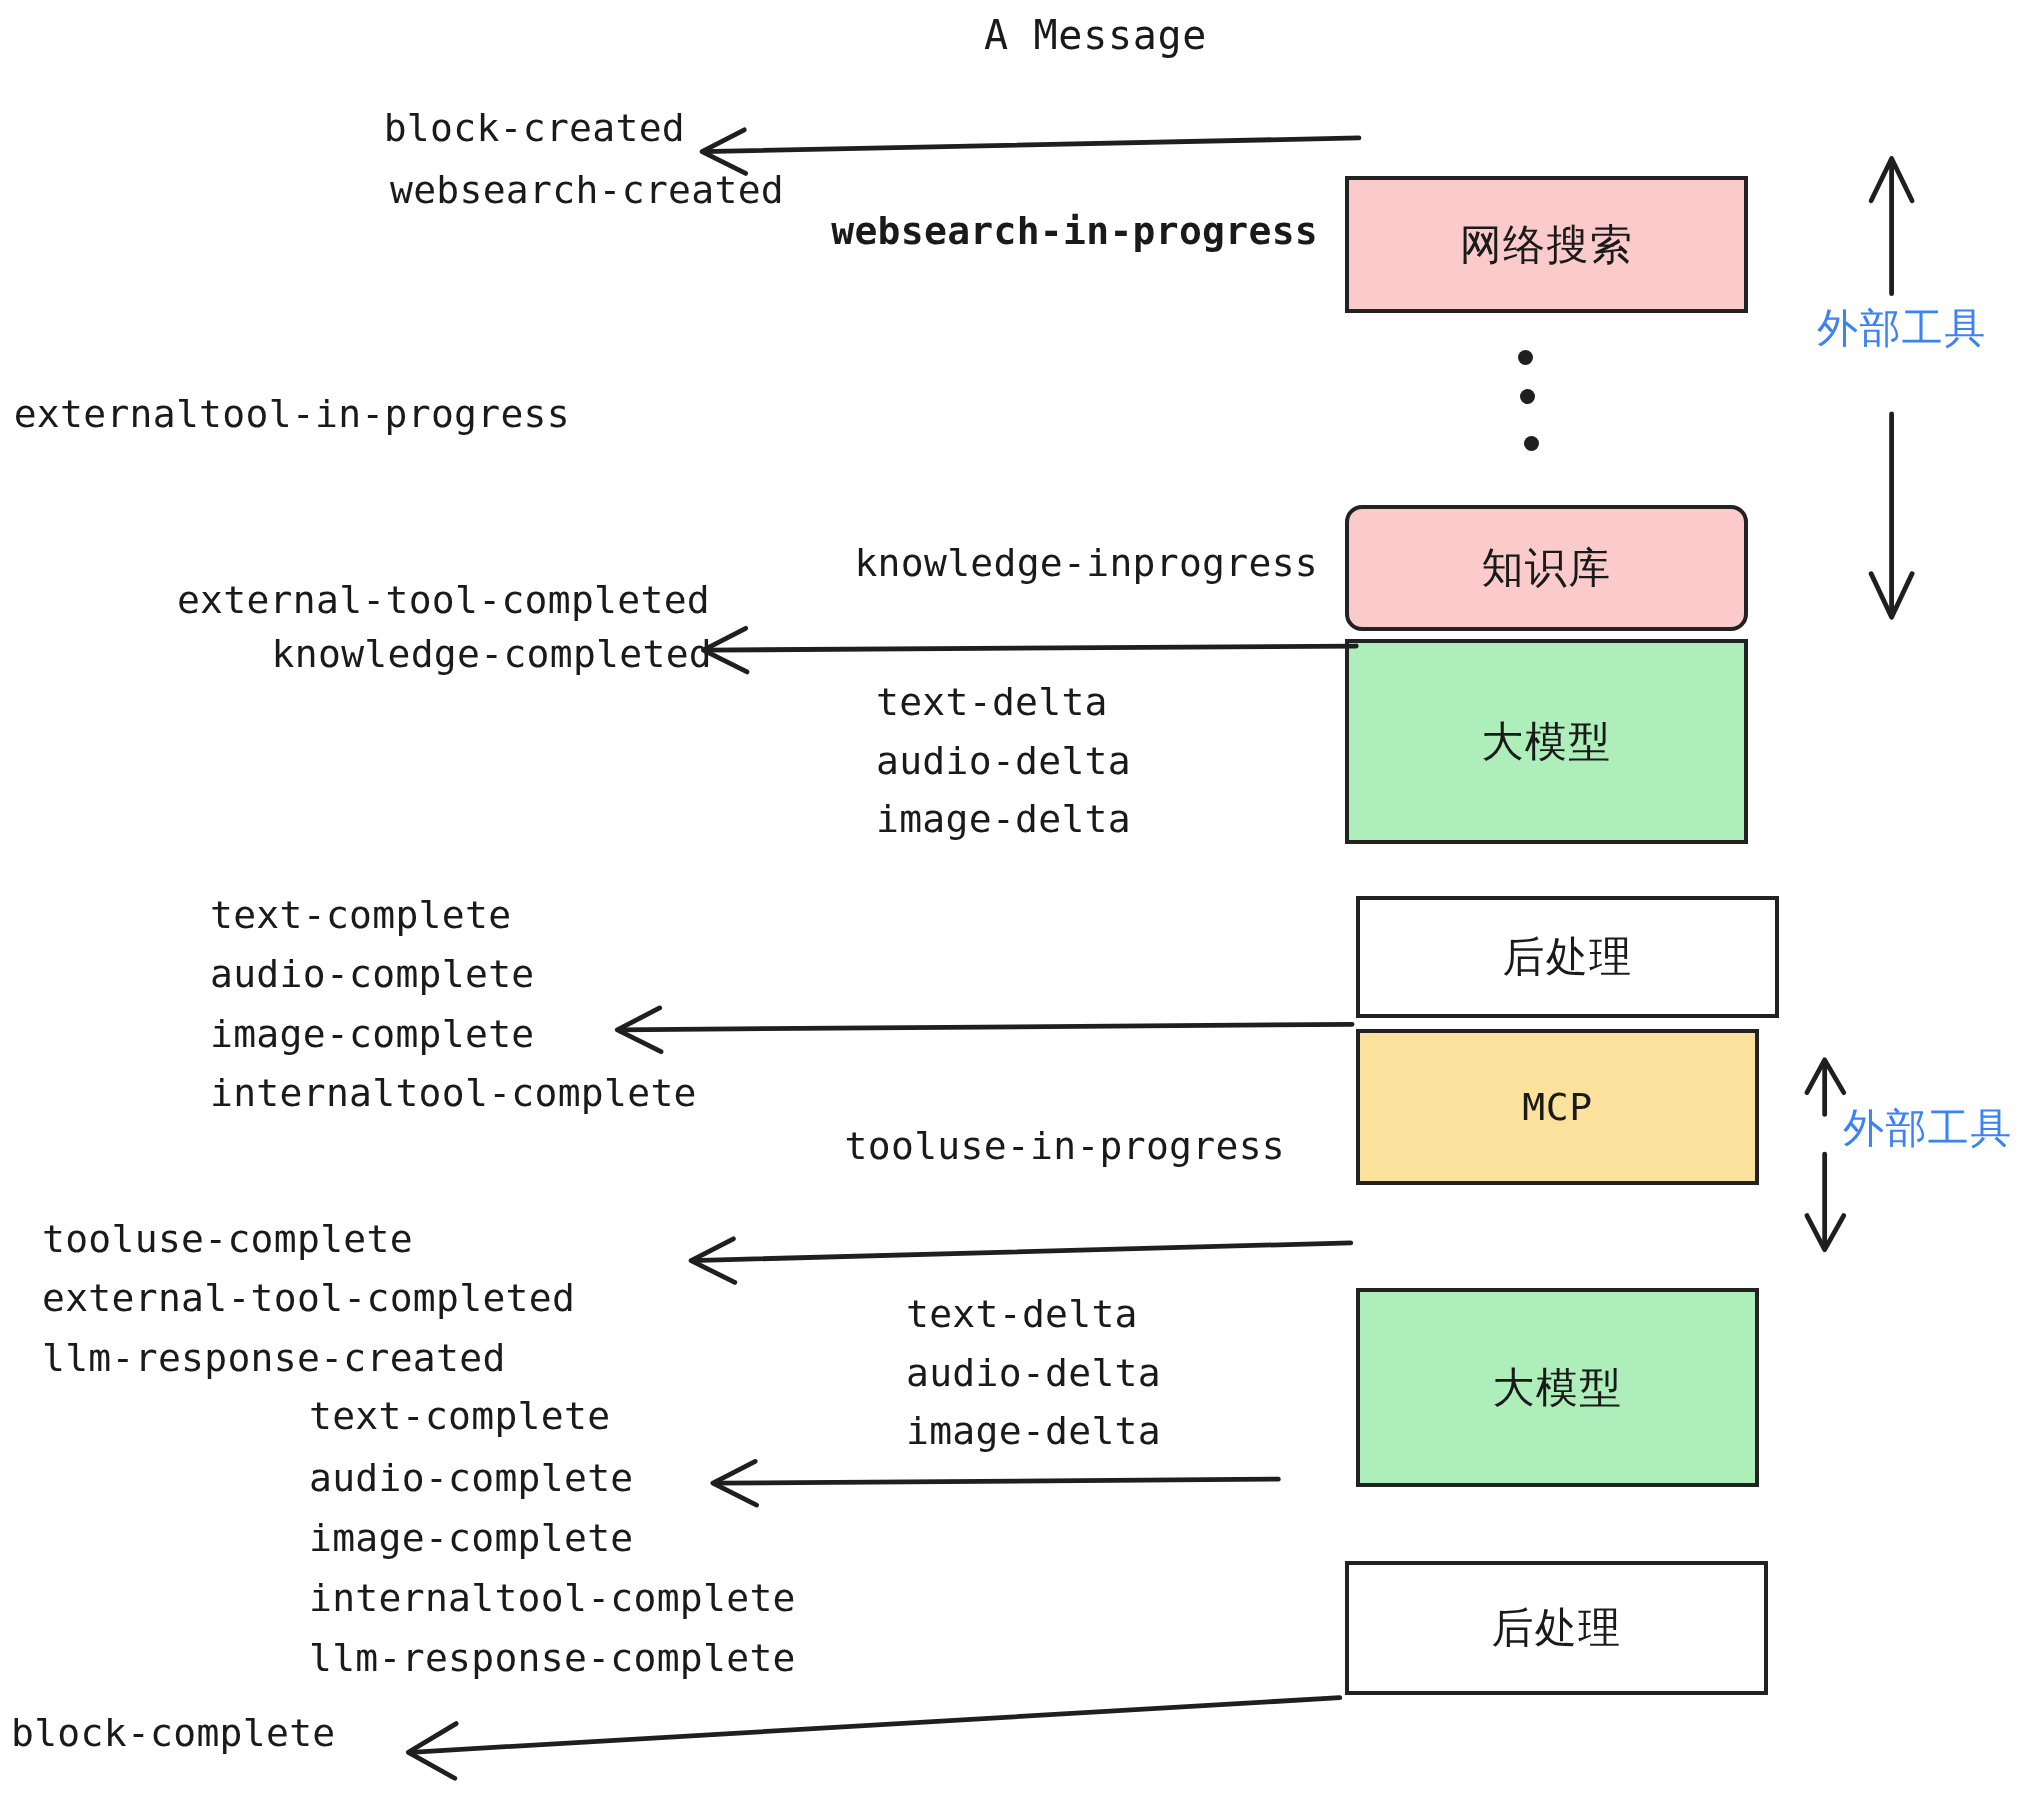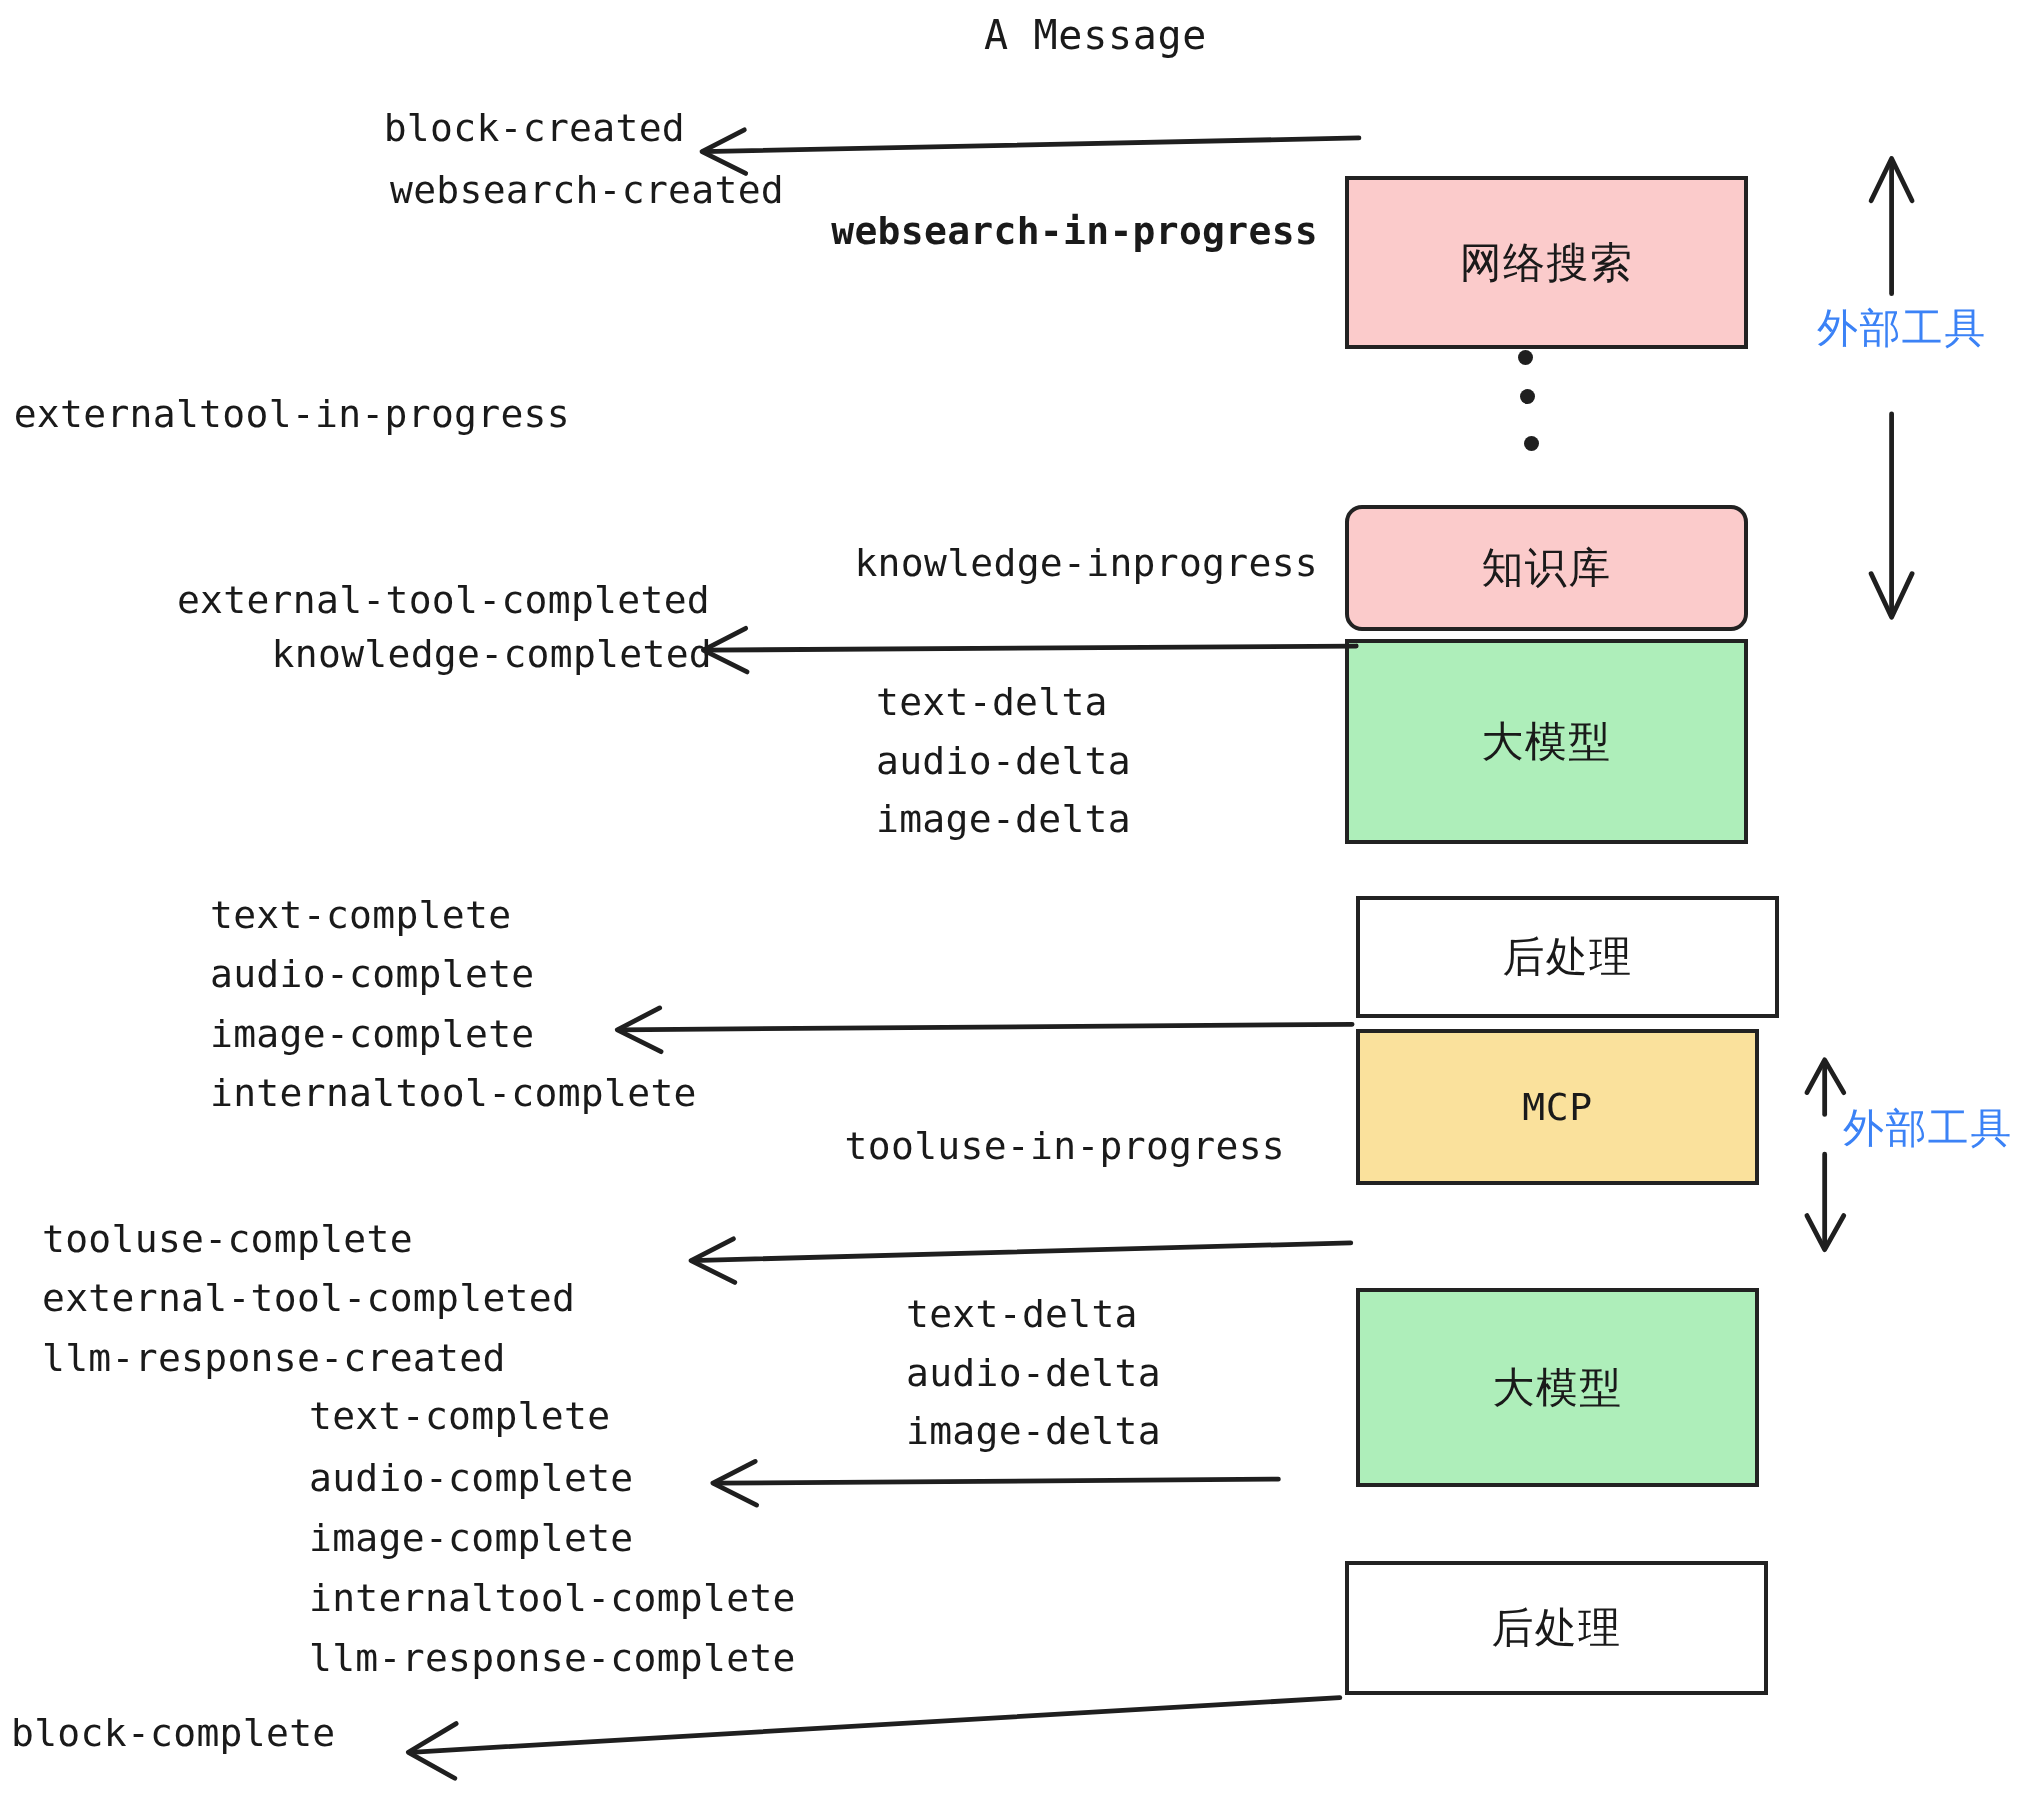--- a/index.html
+++ b/index.html
@@ -79,21 +79,21 @@
     background: #1f1f1f;
   }
 </style>
 </head>
 <body>
 
 <div id="canvas">
 
   <div class="title" style="left:984px; top:12.3px;">A Message</div>
 
-  <div class="box cn" style="left:1345px; top:176px; width:403px; height:173px; background:#FBCBCB;">
+  <div class="box cn" style="left:1345px; top:176px; width:403px; height:137px; background:#FBCBCB;">
     <span>网络搜索</span>
   </div>
 
   <div class="box cn" style="left:1345px; top:505px; width:403px; height:126px; background:#FBCBCB;border-radius:17px;">
     <span>知识库</span>
   </div>
 
   <div class="box cn" style="left:1345px; top:639px; width:403px; height:205px; background:#AEEEBA;">
     <span>大模型</span>
   </div>

